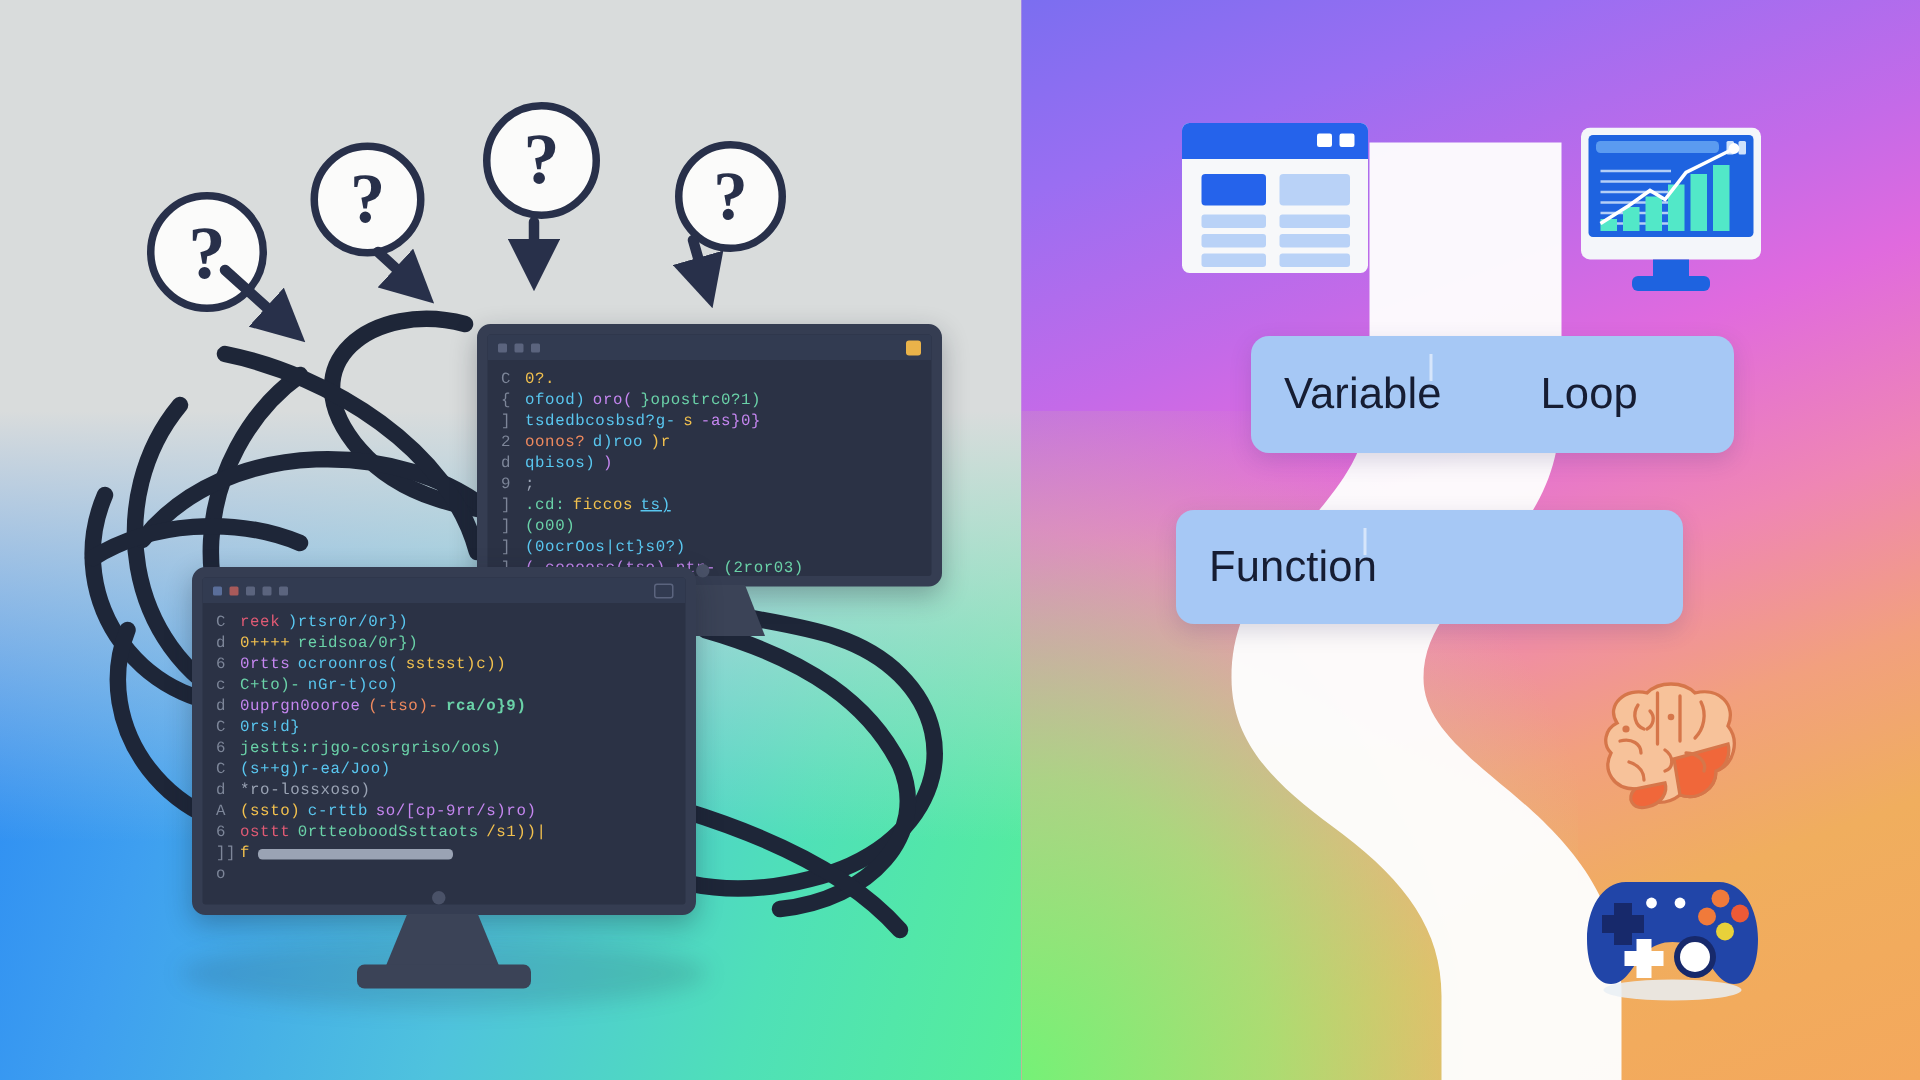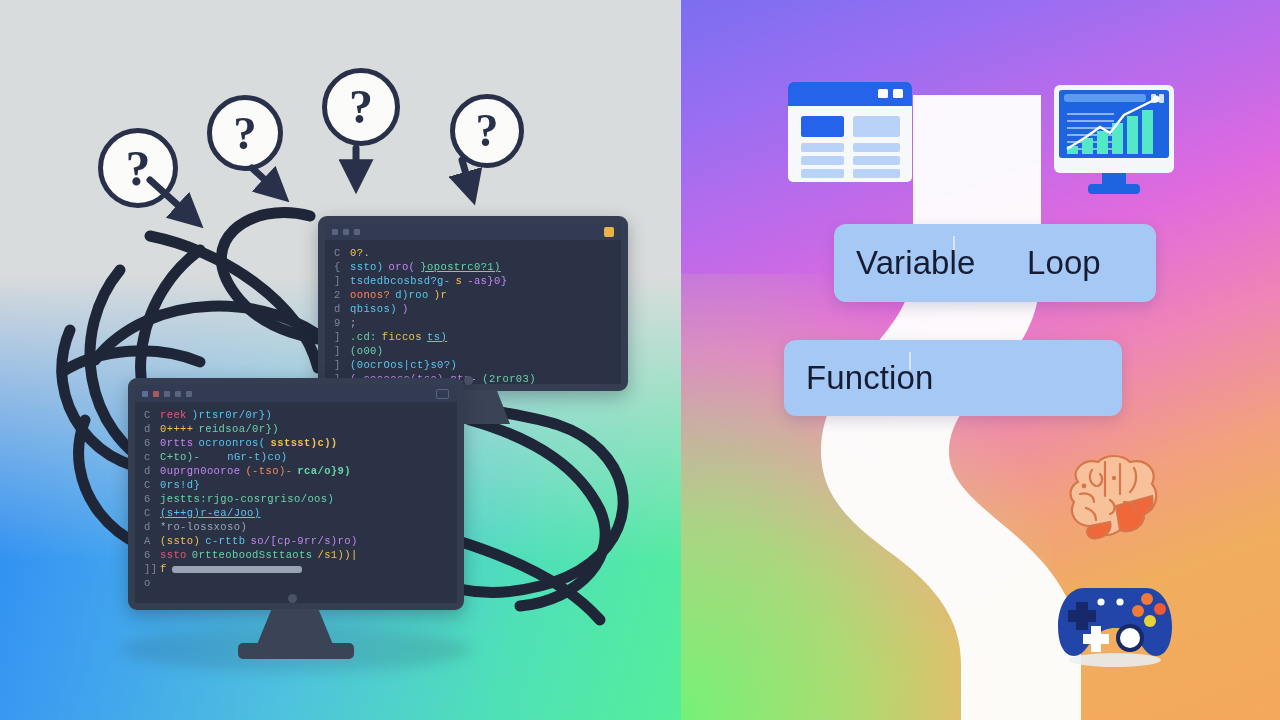--- a/index.html
+++ b/index.html
@@ -93,21 +93,21 @@
 
   .card {
     position:absolute;
     background:#a6c8f5;
     border-radius:12px;
     display:flex; align-items:center;
     box-shadow:0 5px 14px rgba(60,60,110,.18);
     color:#161d33;
   }
   .card .lbl {
-    font-size:33px; font-weight:400; letter-spacing:.1px;
+    font-size:29px; font-weight:400; letter-spacing:.1px;
     font-family:"Liberation Sans", sans-serif;
   }
   .card .divider {
     position:absolute; width:1.5px; background:rgba(255,255,255,.55);
   }
 
   .icon-box { position:absolute; }
 </style>
 </head>
 <body>
@@ -140,23 +140,23 @@
           <span class="tb-dot"></span>
           <span class="tb-amber"></span>
         </div>
         <div class="code" id="back-code">
             <div class="cl">
               <span class="gut">C</span>
               <span class="tok" style="color: rgb(242, 193, 78);">0?.</span>
             </div>
             <div class="cl">
               <span class="gut">{</span>
-              <span class="tok" style="color: rgb(89, 199, 240);">ssto)</span>
+              <span class="tok" style="color: rgb(89, 199, 240);">ofood)</span>
               <span class="tok" style="color: rgb(197, 134, 240);">oro(</span>
-              <span class="tok" style="color: rgb(106, 210, 168); text-decoration: underline;">}opostrc0?1)</span>
+              <span class="tok" style="color: rgb(106, 210, 168);">}opostrc0?1)</span>
             </div>
             <div class="cl">
               <span class="gut">]</span>
               <span class="tok" style="color: rgb(89, 199, 240);">tsdedbcosbsd?g-</span>
               <span class="tok" style="color: rgb(242, 193, 78);">s</span>
               <span class="tok" style="color: rgb(197, 134, 240);">-as}0}</span>
             </div>
             <div class="cl">
               <span class="gut">2</span>
               <span class="tok" style="color: rgb(240, 138, 94);">oonos?</span>
@@ -220,58 +220,58 @@
             </div>
             <div class="cl">
               <span class="gut">d</span>
               <span class="tok" style="color: rgb(242, 193, 78);">0++++</span>
               <span class="tok" style="color: rgb(106, 210, 168);">reidsoa/0r})</span>
             </div>
             <div class="cl">
               <span class="gut">6</span>
               <span class="tok" style="color: rgb(197, 134, 240);">0rtts</span>
               <span class="tok" style="color: rgb(89, 199, 240);">ocroonros(</span>
-              <span class="tok" style="color: rgb(242, 193, 78); font-weight: bold;">sstsst)c))</span>
+              <span class="tok" style="color: rgb(242, 193, 78);">sstsst)c))</span>
             </div>
             <div class="cl">
               <span class="gut">c</span>
               <span class="tok" style="color: rgb(106, 210, 168);">C+to)-</span>
-              <span class="tok" style="color: rgb(89, 199, 240); margin-left: 22px;">nGr-t)co)</span>
+              <span class="tok" style="color: rgb(89, 199, 240);">nGr-t)co)</span>
             </div>
             <div class="cl">
               <span class="gut">d</span>
               <span class="tok" style="color: rgb(197, 134, 240);">0uprgn0ooroe</span>
               <span class="tok" style="color: rgb(240, 138, 94);">(-tso)-</span>
               <span class="tok" style="color: rgb(106, 210, 168); font-weight: bold;">rca/o}9)</span>
             </div>
             <div class="cl">
               <span class="gut">C</span>
               <span class="tok" style="color: rgb(89, 199, 240);">0rs!d}</span>
             </div>
             <div class="cl">
               <span class="gut">6</span>
               <span class="tok" style="color: rgb(106, 210, 168);">jestts:rjgo-cosrgriso/oos)</span>
             </div>
             <div class="cl">
               <span class="gut">C</span>
-              <span class="tok" style="color: rgb(89, 199, 240); text-decoration: underline;">(s++g)r-ea/Joo)</span>
+              <span class="tok" style="color: rgb(89, 199, 240);">(s++g)r-ea/Joo)</span>
             </div>
             <div class="cl">
               <span class="gut">d</span>
               <span class="tok" style="color: rgb(154, 163, 180);">*ro-lossxoso)</span>
             </div>
             <div class="cl">
               <span class="gut">A</span>
               <span class="tok" style="color: rgb(242, 193, 78);">(ssto)</span>
               <span class="tok" style="color: rgb(89, 199, 240);">c-rttb</span>
               <span class="tok" style="color: rgb(197, 134, 240);">so/[cp-9rr/s)ro)</span>
             </div>
             <div class="cl">
               <span class="gut">6</span>
-              <span class="tok" style="color: rgb(224, 90, 116);">ssto</span>
+              <span class="tok" style="color: rgb(224, 90, 116);">osttt</span>
               <span class="tok" style="color: rgb(106, 210, 168);">0rtteoboodSsttaots</span>
               <span class="tok" style="color: rgb(242, 193, 78);">/s1))|</span>
             </div>
             <div class="cl">
               <span class="gut">]]</span>
               <span class="tok" style="color: rgb(242, 193, 78);">f</span>
               <span class="caret-bar" style="width: 130px;"></span>
             </div>
             <div class="cl">
               <span class="gut">o</span>

